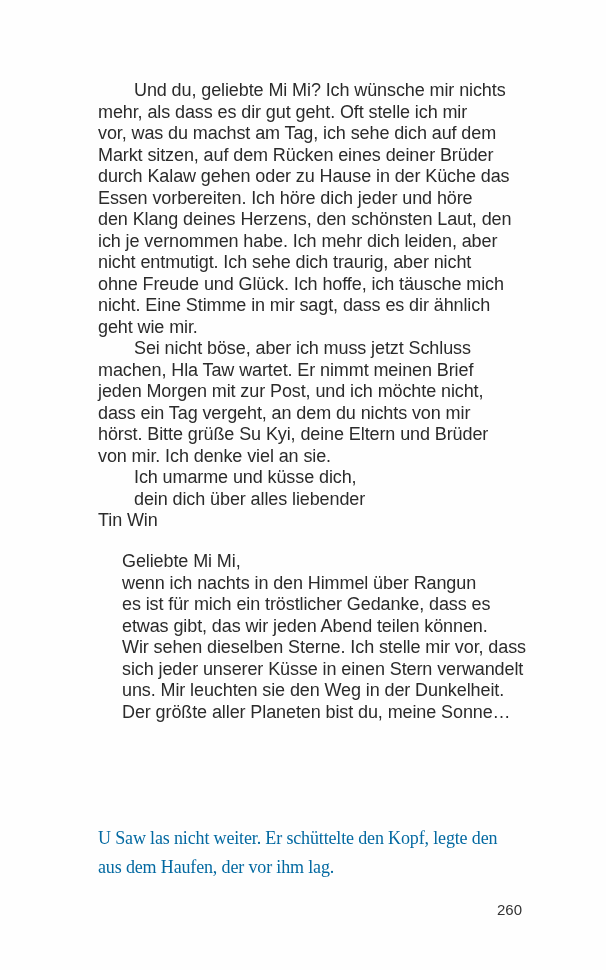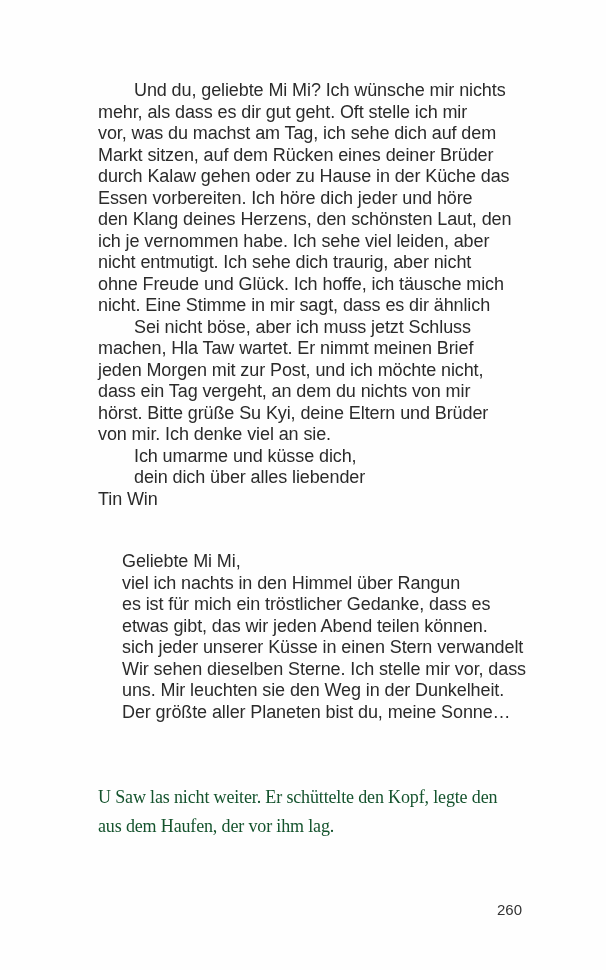--- a/index.html
+++ b/index.html
@@ -38,26 +38,26 @@
   .line.indent {
     padding-left: 36px;
   }
   .signature {
     text-align: left;
     white-space: nowrap;
   }
   .narration {
     position: absolute;
     left: 98px;
-    top: 783px;
+    top: 824px;
     width: 440px;
     font-family: "Liberation Serif", serif;
     font-size: 18px;
     line-height: 28.6px;
-    color: #14532d;
+    color: #0369a1;
     letter-spacing: -0.15px;
   }
   .page-number {
     position: absolute;
     left: 98px;
     top: 901px;
     width: 424px;
     text-align: right;
     font-family: "Liberation Sans", sans-serif;
     font-size: 15px;
@@ -71,44 +71,45 @@
 
   <div class="letter letter-1">
     <div>
         <div class="line indent">Und du, geliebte Mi Mi? Ich wünsche mir nichts</div>
         <div class="line">mehr, als dass es dir gut geht. Oft stelle ich mir</div>
         <div class="line">vor, was du machst am Tag, ich sehe dich auf dem</div>
         <div class="line">Markt sitzen, auf dem Rücken eines deiner Brüder</div>
         <div class="line">durch Kalaw gehen oder zu Hause in der Küche das</div>
         <div class="line">Essen vorbereiten. Ich höre dich jeder und höre</div>
         <div class="line">den Klang deines Herzens, den schönsten Laut, den</div>
-        <div class="line">ich je vernommen habe. Ich sehe viel leiden, aber</div>
+        <div class="line">ich je vernommen habe. Ich mehr dich leiden, aber</div>
         <div class="line">nicht entmutigt. Ich sehe dich traurig, aber nicht</div>
         <div class="line">ohne Freude und Glück. Ich hoffe, ich täusche mich</div>
         <div class="line">nicht. Eine Stimme in mir sagt, dass es dir ähnlich</div>
+        <div class="line">geht wie mir.</div>
         <div class="line indent">Sei nicht böse, aber ich muss jetzt Schluss</div>
         <div class="line">machen, Hla Taw wartet. Er nimmt meinen Brief</div>
         <div class="line">jeden Morgen mit zur Post, und ich möchte nicht,</div>
         <div class="line">dass ein Tag vergeht, an dem du nichts von mir</div>
         <div class="line">hörst. Bitte grüße Su Kyi, deine Eltern und Brüder</div>
         <div class="line">von mir. Ich denke viel an sie.</div>
         <div class="line indent">Ich umarme und küsse dich,</div>
         <div class="line indent">dein dich über alles liebender</div>
       </div>
     <div class="signature">Tin Win</div>
   </div>
 
   <div class="letter letter-2">
     <div>
         <div class="line">Geliebte Mi Mi,</div>
-        <div class="line">viel ich nachts in den Himmel über Rangun</div>
+        <div class="line">wenn ich nachts in den Himmel über Rangun</div>
         <div class="line">es ist für mich ein tröstlicher Gedanke, dass es</div>
         <div class="line">etwas gibt, das wir jeden Abend teilen können.</div>
+        <div class="line">Wir sehen dieselben Sterne. Ich stelle mir vor, dass</div>
         <div class="line">sich jeder unserer Küsse in einen Stern verwandelt</div>
-        <div class="line">Wir sehen dieselben Sterne. Ich stelle mir vor, dass</div>
         <div class="line">uns. Mir leuchten sie den Weg in der Dunkelheit.</div>
         <div class="line">Der größte aller Planeten bist du, meine Sonne…</div>
       </div>
   </div>
 
   <div class="narration">
     <div>
         <div class="line">U Saw las nicht weiter. Er schüttelte den Kopf, legte den</div>
         <div class="line">aus dem Haufen, der vor ihm lag.</div>
       </div>

